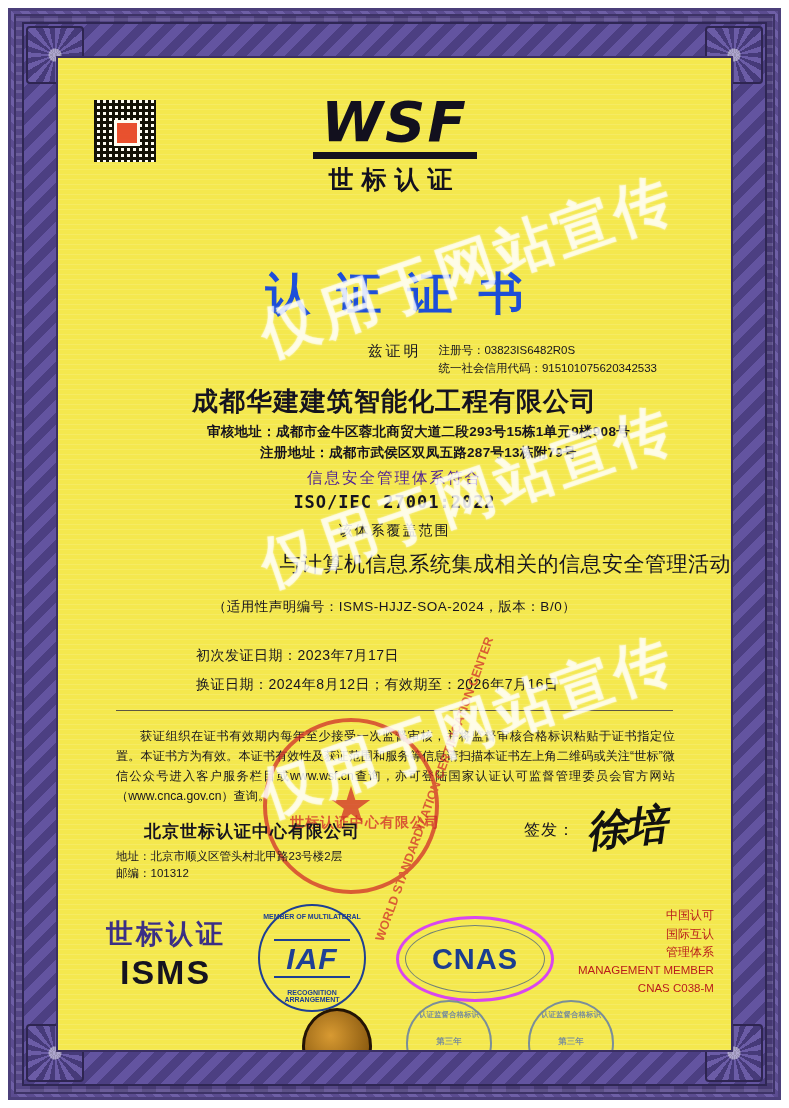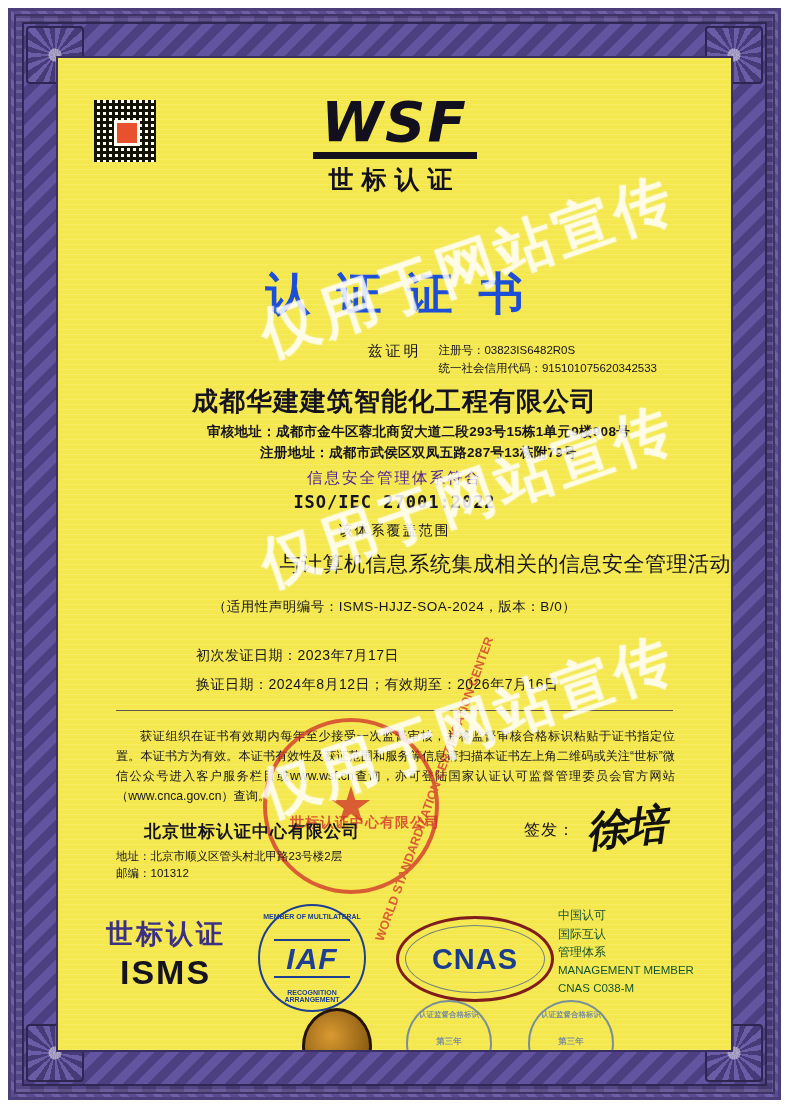--- a/index.html
+++ b/index.html
@@ -222,31 +222,31 @@
   .iaf .mid{
     position:absolute;left:0;right:0;top:36px;text-align:center;
     font-size:30px;font-weight:bold;color:#1e3f94;font-style:italic;letter-spacing:1px;
   }
   .iaf .bar{position:absolute;left:14px;right:14px;height:2px;background:#1e3f94;}
   .iaf .bar.b1{top:33px}
   .iaf .bar.b2{top:70px}
 
   .cnas{
     position:absolute;left:338px;top:858px;width:152px;height:80px;border-radius:50%;
-    border:3px solid #7f1d1d;
+    border:3px solid #d946ef;
     display:flex;align-items:center;justify-content:center;
   }
   .cnas span{font-size:29px;font-weight:bold;color:#1b3d8f;letter-spacing:1px;}
   .cnas:before{
     content:"";position:absolute;left:6px;top:6px;right:6px;bottom:6px;border-radius:50%;
     border:1px solid #1b3d8f;opacity:.6;
   }
 
   .cnas-text{
-    position:absolute;left:500px;top:848px;font-size:12px;color:#14532d;line-height:1.55;
+    position:absolute;left:520px;top:848px;font-size:12px;color:#b91c1c;line-height:1.55;text-align:right;
   }
   .cnas-text .en{font-size:11.5px;}
 
   
   .stamp-gold{
     position:absolute;left:244px;top:950px;width:64px;height:70px;border-radius:50%;
     background:radial-gradient(circle at 40% 35%,#d89a32,#8a5a10 70%,#3a2406);
     border:3px solid #241405;
   }
   .blue-seal{

